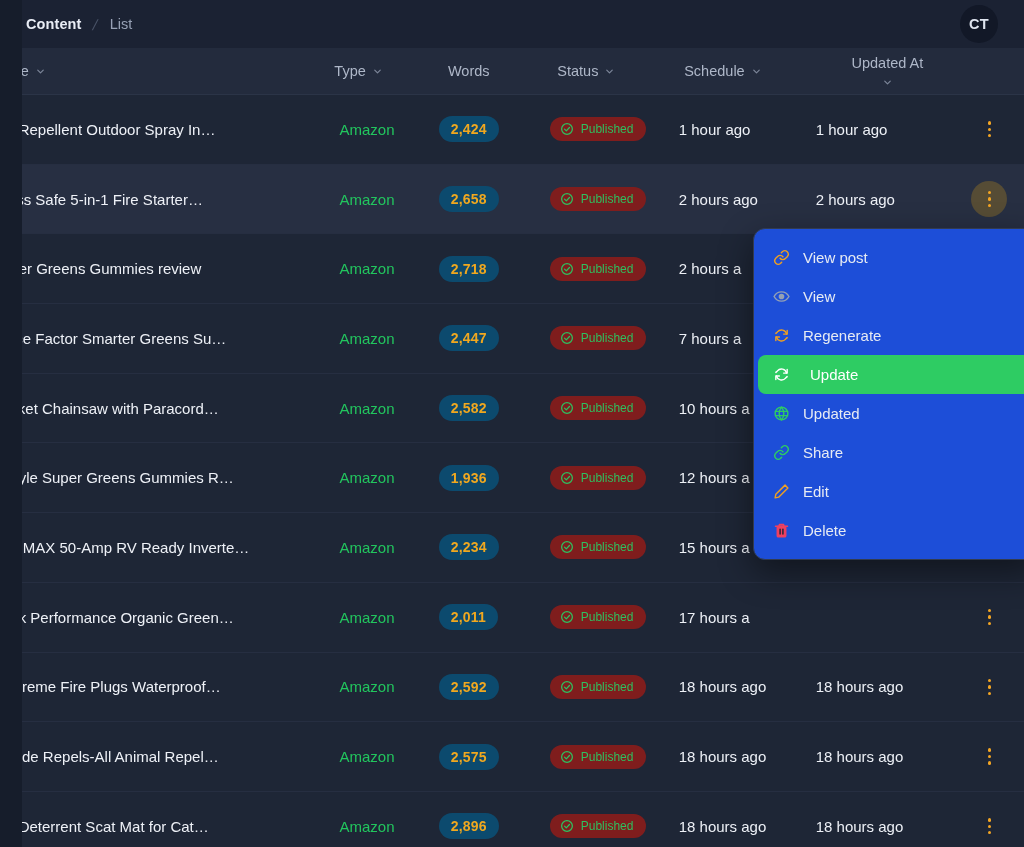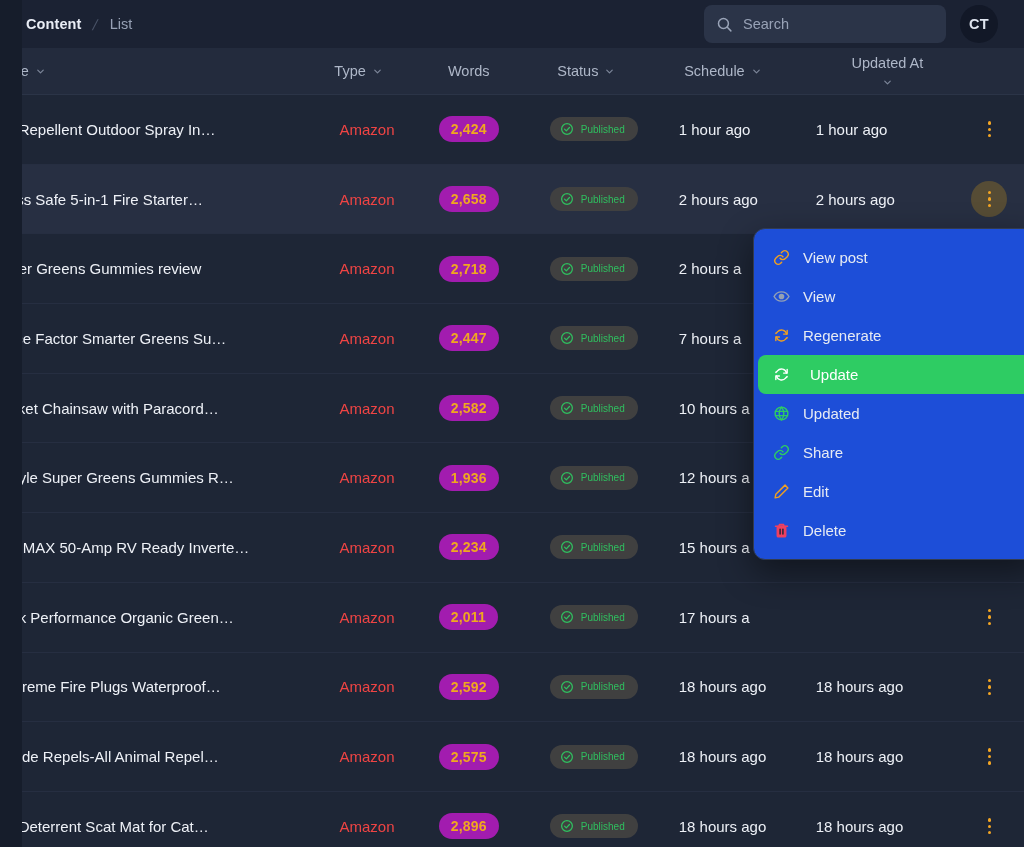--- a/index.html
+++ b/index.html
@@ -167,40 +167,40 @@
     width: 318px;
     margin-left: -20px;
     white-space: nowrap;
     overflow: hidden;
     color: #eef1f7;
     font-size: 15px;
   }
   .type-cell {
     width: 100px;
     margin-left: 22px;
-    color: #ef4444;
+    color: #22c55e;
   }
   .words-cell { width: 110px; }
   .words-pill {
-    background: #a21caf;
+    background: #0c4a6e;
     color: #f0a81f;
     font-size: 14px;
     font-weight: 600;
     padding: 5px 12px;
     border-radius: 999px;
     letter-spacing: .2px;
   }
   .status-cell { width: 128px; margin-left: 2px; }
   .status-pill {
     display: inline-flex;
     align-items: center;
     gap: 7px;
-    background: #404040;
+    background: #7f1d1d;
     color: #2fbf5f;
-    font-size: 10px;
+    font-size: 12px;
     padding: 5px 13px 5px 10px;
     border-radius: 999px;
     white-space: nowrap;
   }
   .status-pill svg { display: block; }
   .schedule-cell { width: 130px; margin-left: 2px; color: #edf0f6; white-space: nowrap; }
   .updated-cell  { width: 140px; margin-left: 8px; color: #edf0f6; white-space: nowrap; }
 
   .actions-cell {
     width: 70px;
@@ -272,29 +272,20 @@
   <div class="left-rail"></div>
 
   <div class="topbar">
     <div class="breadcrumb">
       <span class="crumb-current">Content</span>
       <span class="crumb-sep">/</span>
       <span class="crumb-sub">List</span>
     </div>
 
     <div class="topbar-right">
-      <div class="search-box">
-        <span>
-          <svg width="17" height="17" viewBox="0 0 24 24" fill="none" stroke="#9aa4b8" stroke-width="2.1" stroke-linecap="round">
-            <circle cx="10.5" cy="10.5" r="7"></circle>
-            <line x1="16" y1="16" x2="21" y2="21"></line>
-          </svg>
-        </span>
-        <input class="search-input" type="text" placeholder="Search" style="">
-      </div>
       <div class="avatar">CT</div>
     </div>
   </div>
 
   <div class="table-wrap">
 
     <div class="thead">
       <div class="th c-title">
         <span>Title</span>
         <svg class="chev" width="11" height="11" viewBox="0 0 24 24" fill="none" stroke="#9aa4b8" stroke-width="2.6" stroke-linecap="round" stroke-linejoin="round">

